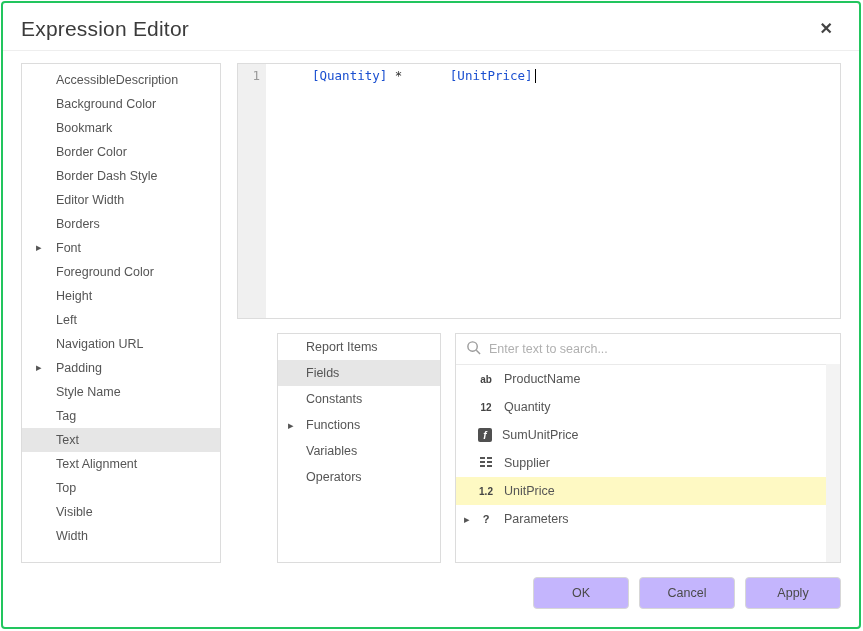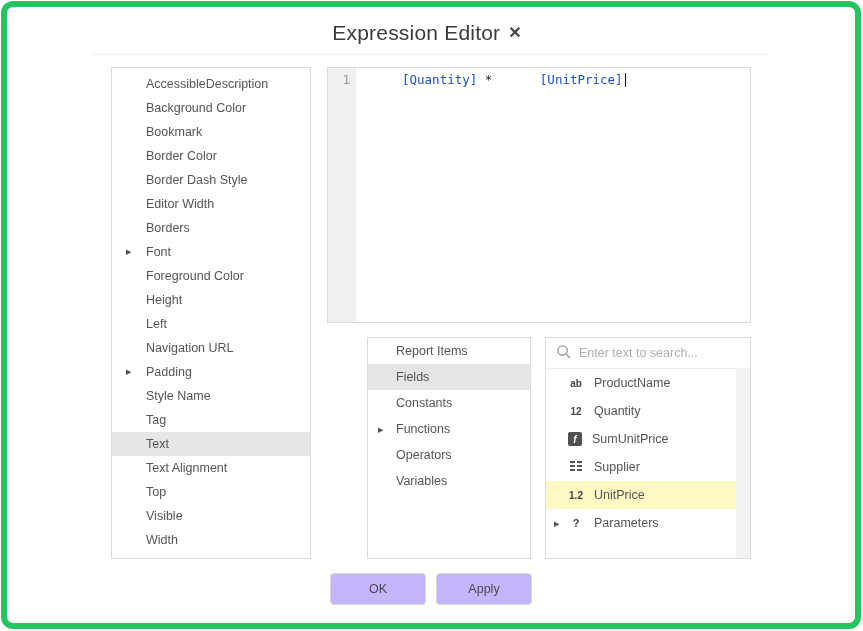--- a/index.html
+++ b/index.html
@@ -8,27 +8,26 @@
       font-size: 13px;
       color: #333333;
       background: #ffffff;
       width: 863px;
       height: 631px;
       overflow: hidden;
     }
     .dialog {
       width: 860px;
       height: 628px;
-      border: 6px solid #22c55e;
-      border-radius: 12px;
+      border: 2px solid #22c55e;
+      border-radius: 4px;
       display: flex;
       flex-direction: column;
       background: #ffffff;
       margin: 1px;
-      align-items: center;
     }
     .dialog-header {
       display: flex;
       align-items: center;
       justify-content: space-between;
       padding: 12px 18px 8px 18px;
     }
     .dialog-title {
       font-size: 21px;
       font-weight: 400;
@@ -281,22 +280,22 @@
         </div>
         <div class="code"><span class="tok-br">[Quantity]</span><span class="tok-op"> * </span><span class="tok-br">[UnitPrice]</span><span class="caret"></span></div>
       </div>
 
       <div class="bottom-row">
         <div class="cat-panel" id="cat-list">
             <div class="cat-item">Report Items</div>
             <div class="cat-item selected">Fields</div>
             <div class="cat-item">Constants</div>
             <div class="cat-item" data-expandable="true">Functions</div>
+            <div class="cat-item">Variables</div>
             <div class="cat-item">Operators</div>
-            <div class="cat-item">Variables</div>
           </div>
 
         <div class="fields-panel">
           <div class="search-row">
             <span class="search-icon">
               <svg width="15" height="15" viewBox="0 0 16 16">
                   <circle cx="7" cy="7" r="5" fill="none" stroke="#9a9a9a" stroke-width="1.5"></circle>
                   <line x1="11" y1="11" x2="15" y2="15" stroke="#9a9a9a" stroke-width="1.5"></line>
                 </svg>
             </span>
@@ -339,15 +338,16 @@
             </div>
           <div class="scroll-stub"></div>
         </div>
       </div>
 
     </div>
   </div>
 
   <div class="dialog-footer">
     <div class="btn">OK</div>
+    <div class="btn">Cancel</div>
     <div class="btn">Apply</div>
   </div>
 </div>
 
 </body></html>

